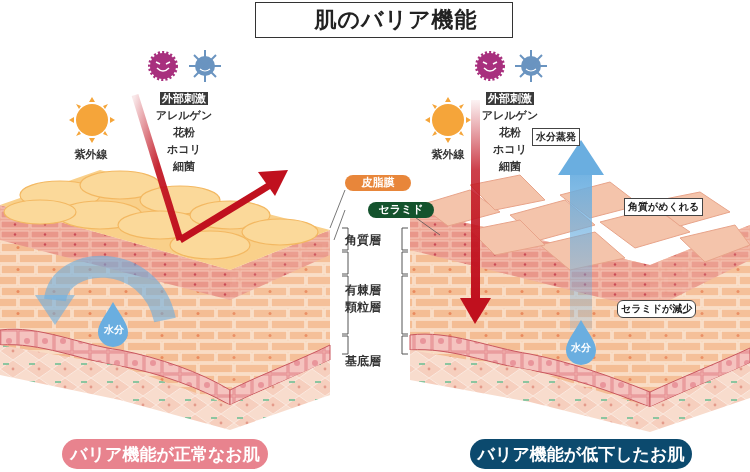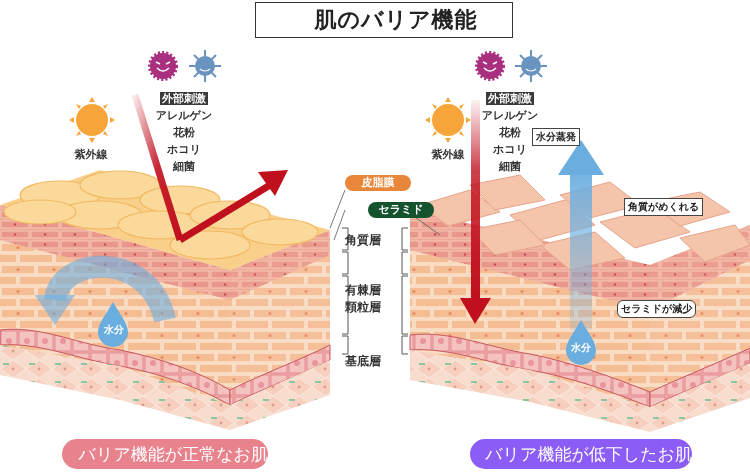--- a/index.html
+++ b/index.html
@@ -6,22 +6,22 @@
   body { width:750px; height:472px; position:relative; overflow:hidden;
          font-family: "DejaVu Sans", sans-serif; color:#222; }
   .abs { position:absolute; }
   .title-box { left:255px; top:2px; width:232px; height:34px; border:1.5px solid #333;
                background:#fff; display:flex; align-items:center; justify-content:center;
                font-size:22px; font-weight:bold; letter-spacing:1px; color:#222;padding-left:24px; }
   .lbl { font-size:11px; font-weight:bold; color:#333; text-align:center; line-height:17px; }
   .tag-dark { background:#3a3a3a; color:#fff; padding:0 2px; font-size:11px; font-weight:bold; }
   .pill { border-radius:10px; color:#fff; font-size:11px; font-weight:bold;
           text-align:center; height:16px; line-height:16px; }
-  .bottom-pill { border-radius:16px; color:#fff; font-size:17px; font-weight:normal;
-                 text-align:right; height:30px; line-height:30px; }
+  .bottom-pill { border-radius:16px; color:#fff; font-size:17px; font-weight:bold;
+                 text-align:center; height:30px; line-height:30px; }
   .boxed { border:1px solid #444; background:#fff; font-size:10px; font-weight:bold;
            padding:1px 3px; color:#222; white-space:nowrap; }
   .layer-lbl { font-size:12px; font-weight:bold; color:#333; text-align:left; width:60px; }
   svg { position:absolute; left:0; top:0; }
 </style>
 </head>
 <body>
 
 <svg width="750" height="472" viewBox="0 0 750 472">
   <defs>
@@ -238,13 +238,13 @@
   <span>花粉</span><br>
   <span>ホコリ</span><br>
   <span>細菌</span>
 </div>
 <div class="abs boxed" style="left:532px;top:128px;">水分蒸発</div>
 <div class="abs boxed" style="left:624px;top:178px;margin-top:20px;">角質がめくれる</div>
 <div class="abs boxed" style="left:617px;top:300px;border-radius:6px;">セラミドが減少</div>
 <div class="abs" style="left:568px;top:341px;width:26px;font-size:10px;font-weight:bold;color:#fff;text-align:center;">水分</div>
 
 <div class="abs bottom-pill" style="left:62px;top:439px;width:206px;background:#e8838e;">バリア機能が正常なお肌</div>
-<div class="abs bottom-pill" style="left:470px;top:439px;width:222px;background:#8b5cf6;">バリア機能が低下したお肌</div>
+<div class="abs bottom-pill" style="left:470px;top:439px;width:222px;background:#0c4a6e;">バリア機能が低下したお肌</div>
 
 </body></html>

